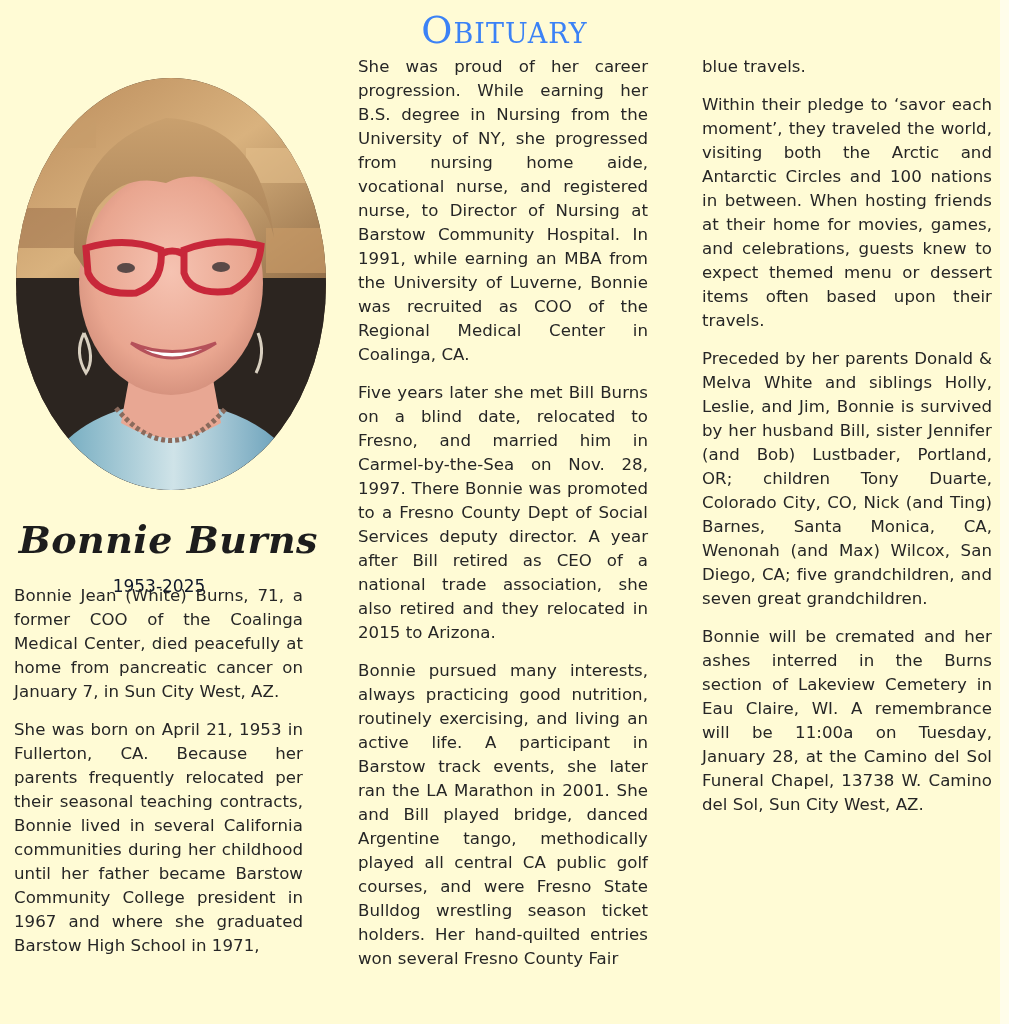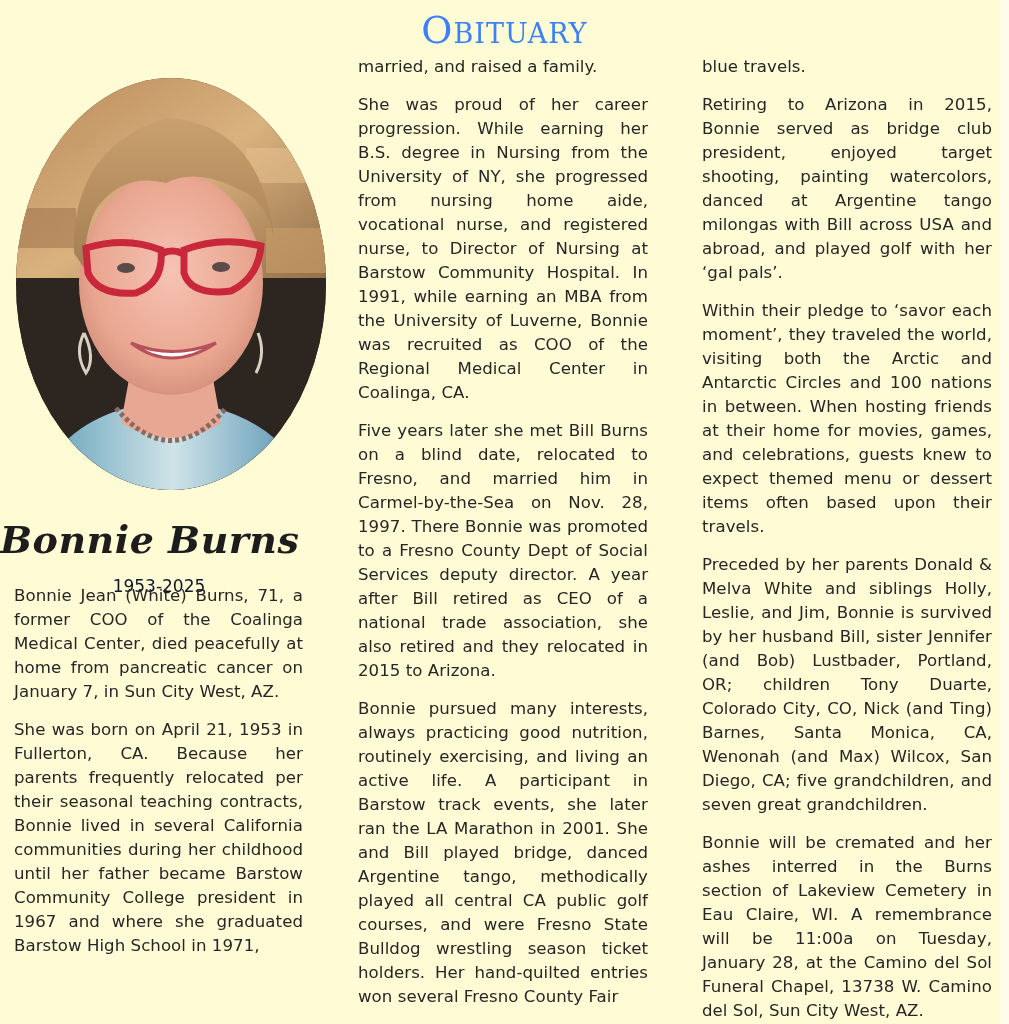--- a/index.html
+++ b/index.html
@@ -59,21 +59,21 @@
     border-radius: 50%;
     overflow: hidden;
     background: #3a2e25;
   }
   .photo-wrap svg { display: block; }
 
   .name {
     position: absolute;
     left: 0; width: 318px;
     top: 510px;
-    text-align: left;
+    text-align: right;
     font-family: "DejaVu Serif", serif;
     font-style: italic;
     font-weight: bold;
     font-size: 38px;
     line-height: 60px;
     color: #1d1d1d;
     letter-spacing: 0.5px;
   }
   .dates {
     position: absolute;
@@ -153,25 +153,23 @@
 
 <div class="name">Bonnie Burns</div>
 <div class="dates">1953-2025</div>
 
 <div class="col col1">
   <p>Bonnie Jean (White) Burns, 71, a former COO of the Coalinga Medical Center, died peacefully at home from pancreatic cancer on January 7, in Sun City West, AZ.</p>
   <p>She was born on April 21, 1953 in Fullerton, CA. Because her parents frequently relocated per their seasonal teaching contracts, Bonnie lived in several California communities during her childhood until her father became Barstow Community College president in 1967 and where she graduated Barstow High School in 1971,</p>
 </div>
 
 <div class="col col2">
-  <p style="text-align:left;">married, and raised a family.</p>
   <p>She was proud of her career progression. While earning her B.S. degree in Nursing from the University of NY, she progressed from nursing home aide, vocational nurse, and registered nurse, to Director of Nursing at Barstow Community Hospital. In 1991, while earning an MBA from the University of Luverne, Bonnie was recruited as COO of the Regional Medical Center in Coalinga, CA.</p>
   <p>Five years later she met Bill Burns on a blind date, relocated to Fresno, and married him in Carmel-by-the-Sea on Nov. 28, 1997. There Bonnie was promoted to a Fresno County Dept of Social Services deputy director. A year after Bill retired as CEO of a national trade association, she also retired and they relocated in 2015 to Arizona.</p>
   <p>Bonnie pursued many interests, always practicing good nutrition, routinely exercising, and living an active life. A participant in Barstow track events, she later ran the LA Marathon in 2001. She and Bill played bridge, danced Argentine tango, methodically played all central CA public golf courses, and were Fresno State Bulldog wrestling season ticket holders. Her hand-quilted entries won several Fresno County Fair</p>
 </div>
 
 <div class="col col3">
   <p style="text-align:left;">blue travels.</p>
-  <p>Retiring to Arizona in 2015, Bonnie served as bridge club president, enjoyed target shooting, painting watercolors, danced at Argentine tango milongas with Bill across USA and abroad, and played golf with her ‘gal pals’.</p>
   <p>Within their pledge to ‘savor each moment’, they traveled the world, visiting both the Arctic and Antarctic Circles and 100 nations in between. When hosting friends at their home for movies, games, and celebrations, guests knew to expect themed menu or dessert items often based upon their travels.</p>
   <p>Preceded by her parents Donald &amp; Melva White and siblings Holly, Leslie, and Jim, Bonnie is survived by her husband Bill, sister Jennifer (and Bob) Lustbader, Portland, OR; children Tony Duarte, Colorado City, CO, Nick (and Ting) Barnes, Santa Monica, CA, Wenonah (and Max) Wilcox, San Diego, CA; five grandchildren, and seven great grandchildren.</p>
   <p>Bonnie will be cremated and her ashes interred in the Burns section of Lakeview Cemetery in Eau Claire, WI. A remembrance will be 11:00a on Tuesday, January 28, at the Camino del Sol Funeral Chapel, 13738 W. Camino del Sol, Sun City West, AZ.</p>
 </div>
 
 </body></html>

